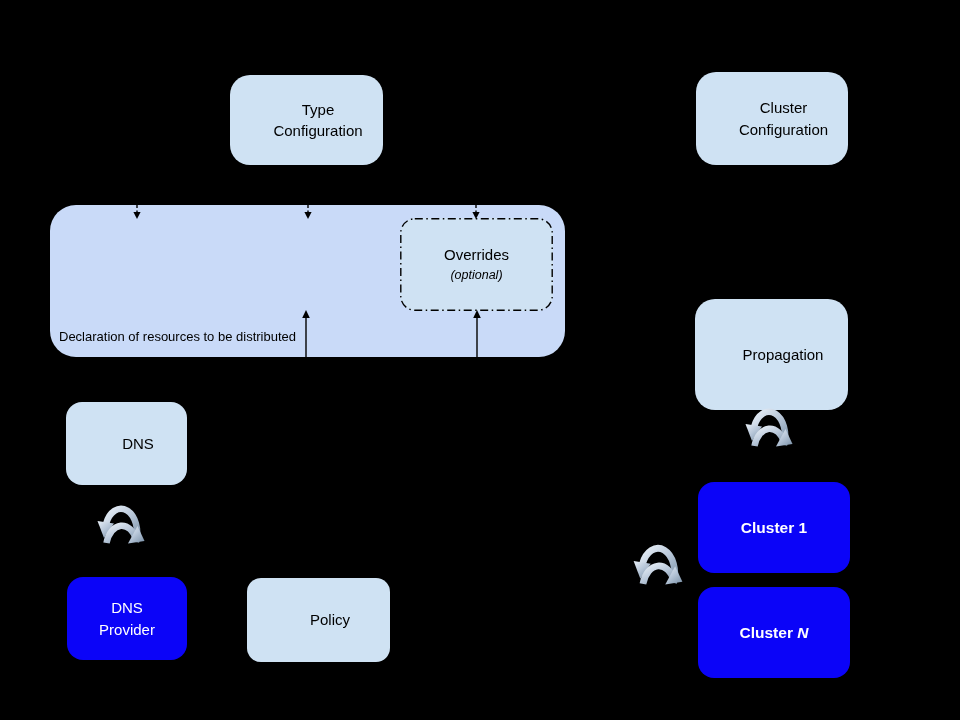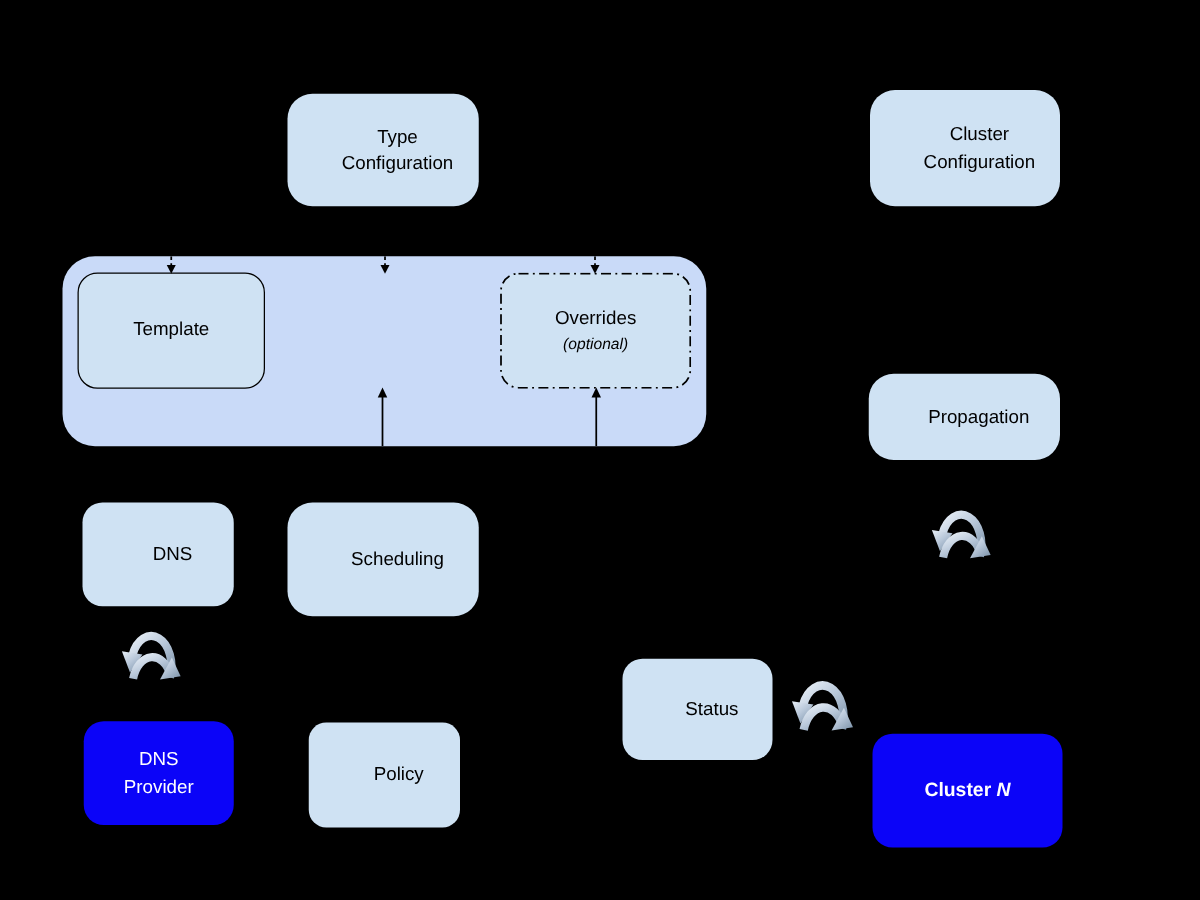--- a/index.html
+++ b/index.html
@@ -59,23 +59,23 @@
     position:absolute;left:9px;top:124px;
     color:var(--text-dark);font-size:13px;
   }
   .container-arrows{position:absolute;inset:0;pointer-events:none;}
   
   #type-config{left:230px;top:75px;width:153px;height:90px;}
   #cluster-config{left:696px;top:72px;width:152px;height:93px;}
   #dns{left:66px;top:402px;width:121px;height:83px;border-radius:16px;}
   #scheduling{left:230px;top:402px;width:153px;height:91px;}
   #dns-provider{left:67px;top:577px;width:120px;height:83px;}
-  #policy{left:247px;top:578px;width:121px;height:84px;border-radius:14px;}
+  #policy{left:247px;top:578px;width:143px;height:84px;border-radius:14px;}
   #status{left:498px;top:527px;width:120px;height:81px;border-radius:16px;}
-  #propagation{left:695px;top:299px;width:153px;height:69px;text-align:right;}
+  #propagation{left:695px;top:299px;width:153px;height:111px;text-align:right;}
   #cluster-1{left:698px;top:482px;width:152px;height:91px;}
   #cluster-n{left:698px;top:587px;width:152px;height:91px;}
   
   .sync{position:absolute;}
   #sync-dns{left:95px;top:497px;}
   #sync-propagation{left:743px;top:400px;}
   #sync-status{left:631px;top:536px;}
 </style>
 </head>
 <body>
@@ -85,30 +85,28 @@
   <div class="box light" id="type-config">
     <span class="label">Type
 Configuration</span>
   </div>
   <div class="box light" id="cluster-config">
     <span class="label">Cluster
 Configuration</span>
   </div>
 
   <div class="container">
-    <div class="inner" id="template">
-      <span class="label">Template</span>
-    </div>
     <div class="inner" id="overrides">
       <svg class="dashdot" width="153" height="93" viewBox="0 0 153 93">
         <rect x="0.8" y="0.8" width="151.4" height="91.4" rx="14" fill="none" stroke="var(--box-border)" stroke-width="1.4" stroke-dasharray="8 3.5 1.5 3.5"></rect>
       </svg>
       <span class="label">Overrides</span>
       <span class="sublabel">(optional)</span>
     </div>
+    <div class="caption">Declaration of resources to be distributed</div>
 
     <svg class="container-arrows" width="515" height="152" viewBox="0 0 515 152">
       <g stroke="var(--box-border)" fill="var(--box-border)" stroke-width="1.4">
         <g>
           <line x1="87" y1="0" x2="87" y2="8" stroke-dasharray="3 2.5"></line>
           <polygon points="83.4,7 90.6,7 87,14" stroke="none"></polygon>
         </g>
         <g>
           <line x1="258" y1="0" x2="258" y2="8" stroke-dasharray="3 2.5"></line>
           <polygon points="254.4,7 261.6,7 258,14" stroke="none"></polygon>
@@ -125,36 +123,33 @@
           <line x1="427" y1="152" x2="427" y2="112"></line>
           <polygon points="423.2,113 430.8,113 427,105" stroke="none"></polygon>
         </g>
       </g>
     </svg>
   </div>
 
   <div class="box light" id="dns">
     <span class="label">DNS</span>
   </div>
-  <div class="box light" id="scheduling">
-    <span class="label">Scheduling</span>
-  </div>
   <div class="box blue" id="dns-provider">
     <span class="label">DNS
 Provider</span>
   </div>
   <div class="box light" id="policy">
     <span class="label">Policy</span>
   </div>
 
-  <div class="box light" id="status">
-    <span class="label">Status</span>
-  </div>
   <div class="box light" id="propagation">
     <span class="label">Propagation</span>
+  </div>
+  <div class="box blue bold" id="cluster-1">
+    <span class="label">Cluster 1</span>
   </div>
   <div class="box blue bold" id="cluster-n">
     <span>Cluster</span>&nbsp;<i>N</i>
   </div>
 
   <svg class="sync" id="sync-dns" width="52" height="70" viewBox="0 0 52 70">
     <defs>
       <linearGradient id="syncGrad" x1="0" y1="0" x2="0.8" y2="1">
         <stop offset="0" style="stop-color:#e8eff7"></stop>
         <stop offset="0.5" style="stop-color:#b9c8da"></stop>

